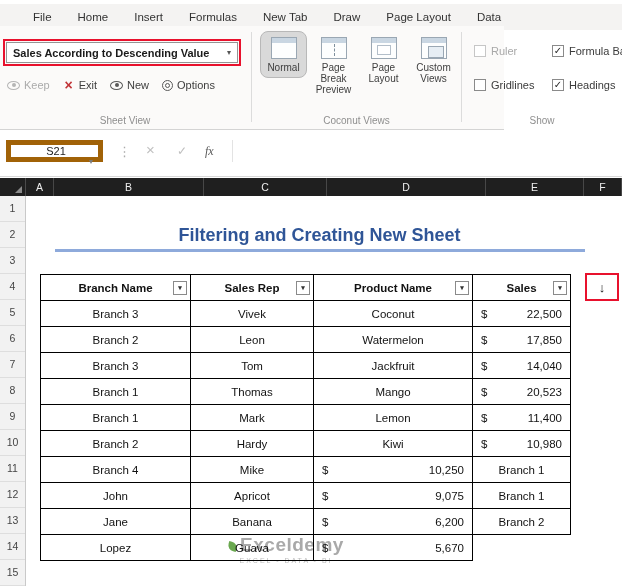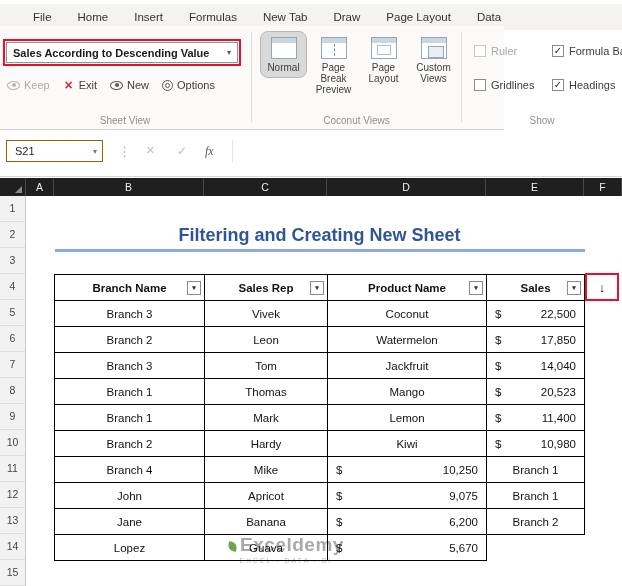--- a/index.html
+++ b/index.html
@@ -64,22 +64,22 @@
   .show-item { display:flex; gap:5px; align-items:center; height:14px; font-size:11px; color:#3b3b3b; }
   .show-item.disabled .cb-lbl { color:#a8a8a8; }
   .cb { width:12px; height:12px; border:1px solid #8a8a8a; background:#fff; display:inline-flex;
         align-items:center; justify-content:center; font-size:10px; line-height:10px; color:#262626; }
   .show-item.disabled .cb { border-color:#c6c6c6; }
   .cb-lbl { white-space:nowrap; }
 
   
   .fbar { position:absolute; left:0; top:130px; width:622px; height:47px; background:#fff;
           border-bottom:1px solid #d8d8d8; }
-  .namebox { position:absolute; left:6px; top:10px; width:97px; height:22px; border:1px solid #a16207;
-             background:#fff; display:flex; align-items:center; padding:0 5px 0 8px; font-size:11px; color:#222; }
+  .namebox { position:absolute; left:6px; top:10px; width:97px; height:22px; border:5px solid #a16207;
+             background:#fff; display:flex; align-items:center; padding:0 5px 0 8px; font-size:11px; color:#222;flex-direction:column; }
   .nb-caret { margin-left:auto; font-size:8px; color:#7a7a7a; }
   .dots { position:absolute; left:118px; top:14px; font-size:13px; color:#ababab; }
   .fb-x { position:absolute; left:146px; top:12px; font-size:15px; line-height:15px; color:#c0c0c0; }
   .fb-check { position:absolute; left:177px; top:14px; font-size:12px; color:#c0c0c0; }
   .fb-fx { position:absolute; left:205px; top:14px; font-size:12px; color:#595959;
            font-family:"Liberation Serif", serif; font-style:italic; }
   .fb-input { position:absolute; left:232px; top:10px; right:4px; height:22px; background:#fff;
               border-left:1px solid #e3e3e3; }
 
   
@@ -99,21 +99,21 @@
                  text-align:center; font-size:18px; font-weight:700; color:#2f5597; z-index:1; }
   .divider { position:absolute; left:55px; top:71px; width:530px; height:3px; background:#8eaadb; }
 
   .watermark { position:absolute; left:196px; top:357px; width:180px; text-align:center; z-index:0;
                pointer-events:none; }
   .wm-brand { font-size:19px; font-weight:700; color:#a9a9a9; letter-spacing:.5px; line-height:20px; }
   .wm-leaf { display:inline-block; width:9px; height:9px; background:#6aa84f;
              border-radius:0 70% 0 70%; transform:rotate(15deg); margin-right:3px; }
   .wm-tagline { font-size:7px; letter-spacing:2px; color:#bdbdbd; margin-top:2px; }
 
-  .table { position:absolute; left:54px; top:96px; display:grid; z-index:1;
+  .table { position:absolute; left:40px; top:96px; display:grid; z-index:1;
            grid-template-columns:150px 123px 159px 98px; grid-auto-rows:26px;
            border-top:1px solid #000; border-left:1px solid #000; background:transparent; }
   .cell { border-right:1px solid #000; border-bottom:1px solid #000; display:flex; align-items:center;
           justify-content:center; font-size:11.5px; color:#121212; position:relative; background:transparent; }
   .cell.th { font-weight:700; }
   .filter-btn { position:absolute; right:3px; top:6px; width:14px; height:14px; background:#fff;
                 border:1px solid #8a8a8a; font-size:7px; line-height:12px; text-align:center; color:#333; }
   .cell.sales { justify-content:space-between; padding:0 8px; }
 
   .sortbox { position:absolute; left:585px; top:95px; width:34px; height:28px; z-index:2;

